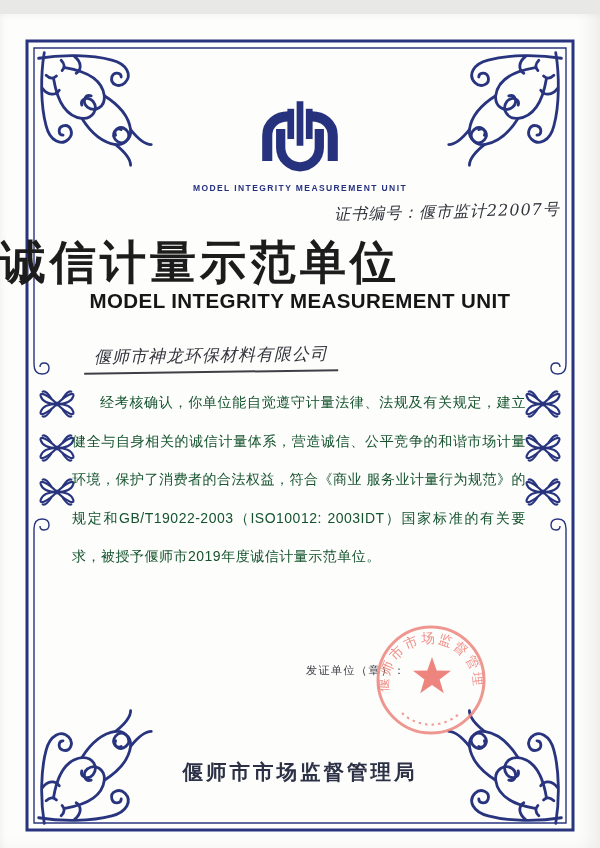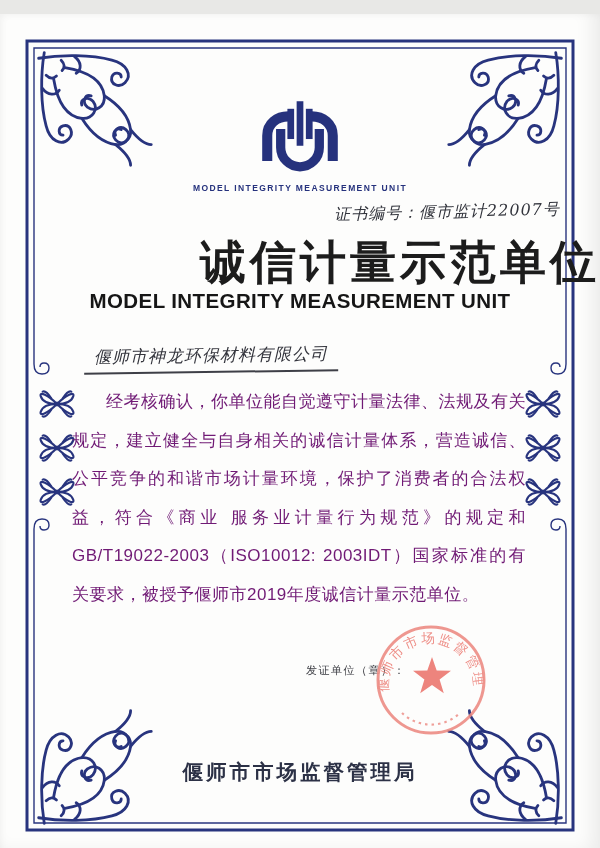--- a/index.html
+++ b/index.html
@@ -16,38 +16,38 @@
   .logo-caption{
     margin-top:3px;font-size:8.5px;font-weight:bold;letter-spacing:1.4px;
     color:#26327d;
   }
   .cert-no{
     right:40px;top:188px;font-size:16px;color:#32343c;
     font-family:"DejaVu Serif","Liberation Serif",serif;font-style:italic;
     transform:rotate(-1.4deg);letter-spacing:1px;
   }
   .title{
-    left:0;right:0;top:218px;text-align:right;
+    left:0;right:0;top:218px;text-align:left;
     font-family:"Liberation Serif","DejaVu Serif",serif;
     font-size:46px;font-weight:900;letter-spacing:4px;color:#1c1c1c;
   }
   .subtitle{
     left:0;right:0;top:275px;text-align:center;
     font-size:20.5px;font-weight:800;letter-spacing:.4px;color:#161616;
   }
   .company{
     left:84px;top:330px;width:254px;text-align:center;
     font-size:17px;color:#34353d;padding-bottom:4px;
     border-bottom:2px solid #3e3f47;
     font-family:"DejaVu Serif","Liberation Serif",serif;font-style:italic;
     transform:rotate(-0.8deg);letter-spacing:1px;
   }
   .body-text{
     left:72px;top:369px;width:454px;
-    font-size:17px;line-height:38.5px;color:#701a75;
+    font-size:14px;line-height:38.5px;color:#14532d;
     text-align:justify;text-indent:2em;letter-spacing:.5px;
   }
   .issuer{
     left:306px;top:649px;font-size:11px;color:#3a3b41;letter-spacing:1.5px;
   }
   .org{
     left:0;right:0;top:744px;text-align:center;
     font-size:20.5px;font-weight:600;letter-spacing:3px;color:#2c3146;
   }
 </style>

